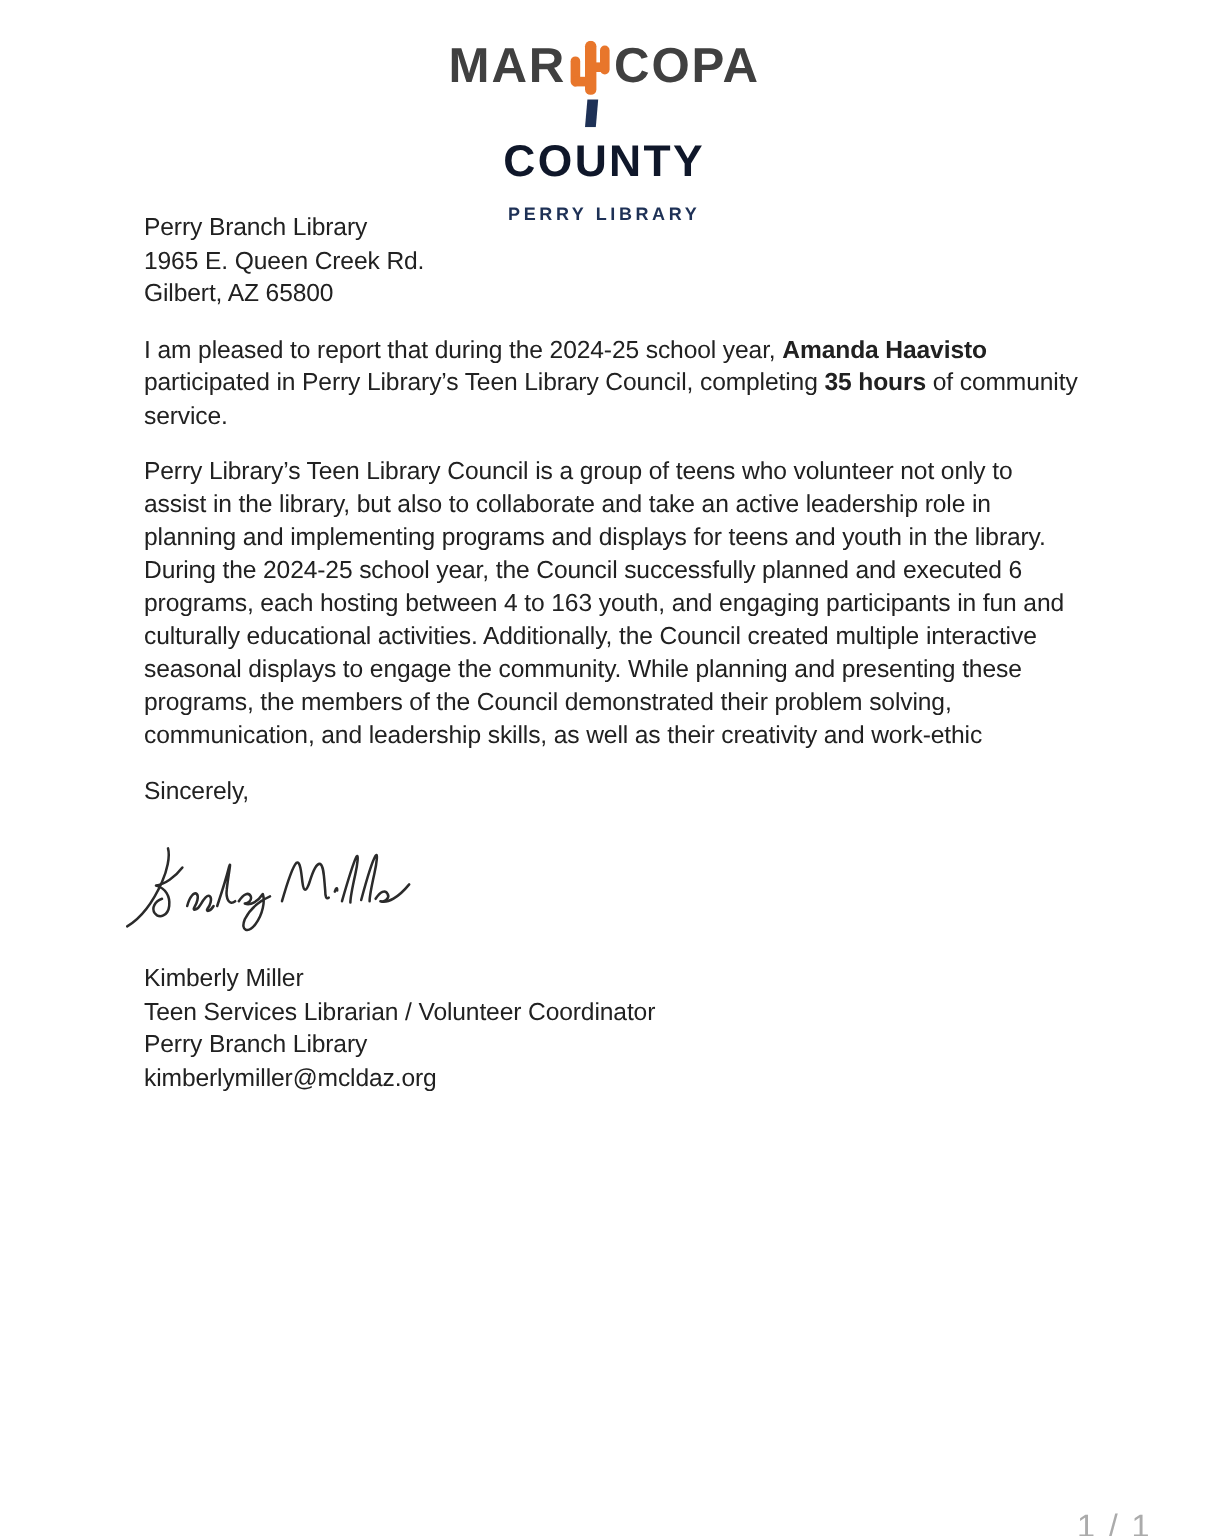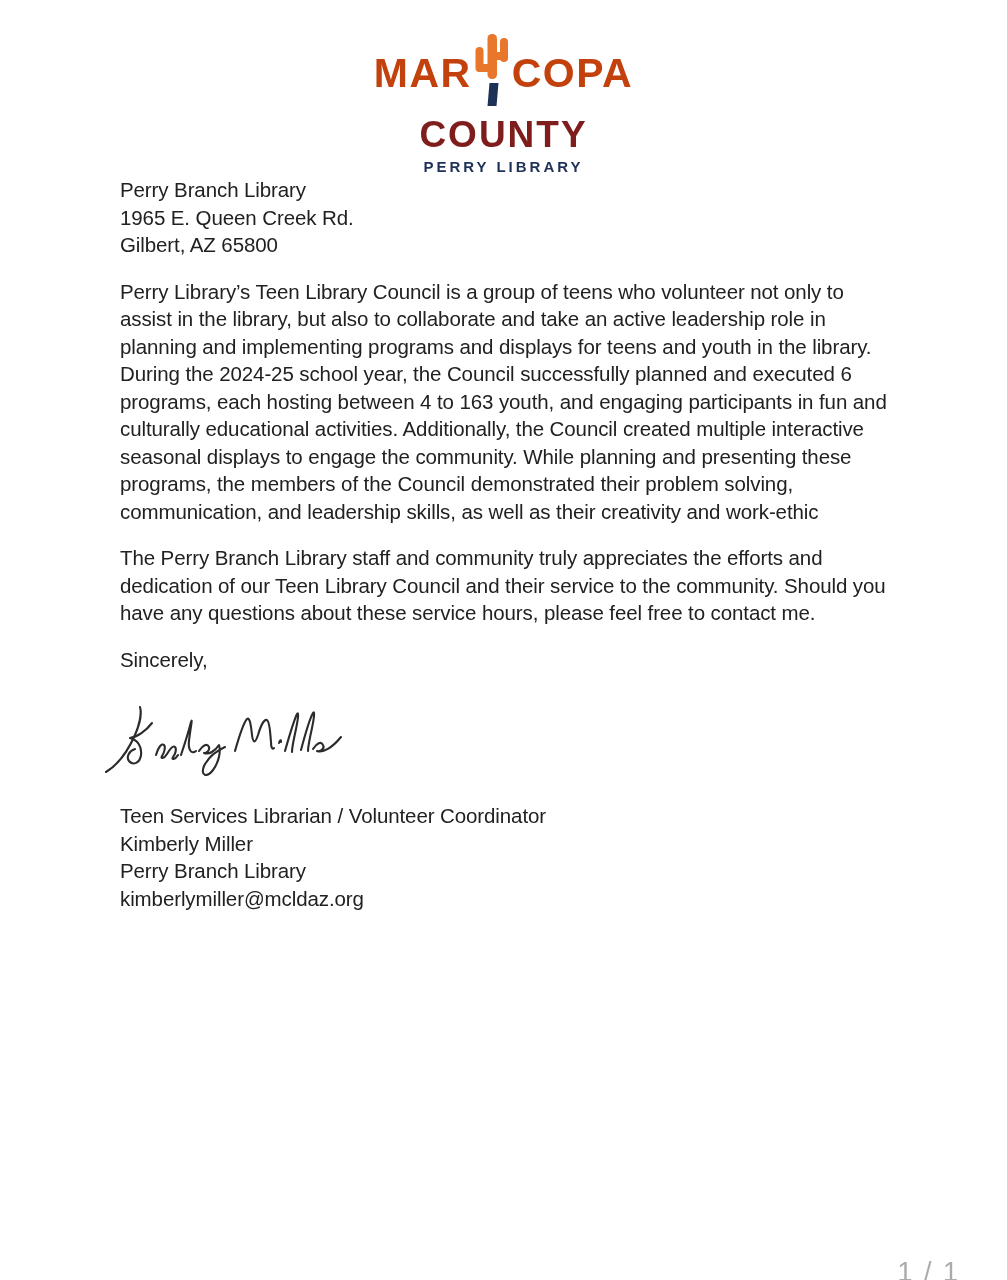--- a/index.html
+++ b/index.html
@@ -11,32 +11,32 @@
     overflow: hidden;
   }
   .page { position: relative; width: 1007px; height: 1280px; }
 
   
   .logo {
     position: absolute; top: 34px; left: 0; right: 0;
     text-align: center; user-select: none;
   }
   .logo-row1 {
-    display: flex; justify-content: center; align-items: center;
+    display: flex; justify-content: center; align-items: flex-start;
     font-weight: 700; font-size: 41px; letter-spacing: 1.5px;
-    color: #c2410c; line-height: 1;
+    color: #404040; line-height: 1;
   }
   .logo-cactus { margin: 0 3px 7px 3px; display: block; }
   .logo-row2 {
     font-weight: 700; font-size: 37px; letter-spacing: 2px;
-    color: #7f1d1d; line-height: 1; margin-top: 3px;
+    color: #0f172a; line-height: 1; margin-top: 3px;
   }
   .logo-row3 {
     font-weight: 700; font-size: 15px; letter-spacing: 3px;
-    color: #1e3156; line-height: 1; margin-top: 6px;
+    color: #1e3156; line-height: 1; margin-top: 18px;
   }
 
   
   .content {
     position: absolute; top: 176px; left: 120px; width: 778px;
     font-size: 20.5px; line-height: 27.5px; letter-spacing: -0.1px;
   }
   .sender-line { white-space: nowrap; }
   .block { margin: 0 0 19px 0; }
   .para  { margin: 0 0 19px 0; }
@@ -83,24 +83,24 @@
   <div class="content">
 
     <div class="block">
       <div class="sender-line">Perry Branch Library</div>
       <div class="sender-line">1965 E. Queen Creek Rd.</div>
       <div class="sender-line">Gilbert, AZ 65800</div>
     </div>
 
 
 
+    <p class="para"><span>I am pleased to report that during the 2024-25 school year, </span><strong>Amanda Haavisto</strong><span> participated in Perry Library’s Teen Library Council, completing </span><strong>35 hours</strong><span> of community service.</span></p>
 
     <p class="para">Perry Library’s Teen Library Council is a group of teens who volunteer not only to assist in the library, but also to collaborate and take an active leadership role in planning and implementing programs and displays for teens and youth in the library. During the 2024-25 school year, the Council successfully planned and executed 6 programs, each hosting between 4 to 163 youth, and engaging participants in fun and culturally educational activities. Additionally, the Council created multiple interactive seasonal displays to engage the community. While planning and presenting these programs, the members of the Council demonstrated their problem solving, communication, and leadership skills, as well as their creativity and work-ethic</p>
 
-    <p class="para">The Perry Branch Library staff and community truly appreciates the efforts and dedication of our Teen Library Council and their service to the community. Should you have any questions about these service hours, please feel free to contact me.</p>
 
     <p class="para">Sincerely,</p>
 
     <div class="signature-wrap">
       <svg width="250" height="96" viewBox="0 0 250 96" aria-hidden="true">
         <g fill="none" stroke="#2b2b2b" stroke-width="2.1" stroke-linecap="round" stroke-linejoin="round">
 
           <path d="M4,80 C14,74 25,61 33,43 C37,34 40,22 38,15"></path>
           <path d="M50,31 C44,39 35,45 28,46 C36,48 40,55 39,63 C38,71 31,74 27,69 C24,65 27,59 33,57"></path>
 
@@ -111,22 +111,22 @@
           <path d="M133,59 C137,45 142,30 145,27 C148,25 149,34 150,43 C151,51 153,52 156,43 C159,33 162,27 165,28 C168,30 168,40 169,50 C169,55 170,58 172,56"></path>
           <path d="M177,51 C178,48 179,47 179,50"></path>
           <path d="M183,59 C187,45 192,28 195,22 C197,19 196,28 194,37 C192,46 190,55 190,60"></path>
           <path d="M199,58 C203,43 208,26 211,21 C213,18 212,27 210,36 C208,45 206,54 206,59"></path>
           <path d="M211,57 C215,51 219,49 221,53 C223,56 219,60 215,59 C221,61 230,56 239,45"></path>
         </g>
       </svg>
     </div>
 
     <div>
+      <div class="signoff-line">Kimberly Miller</div>
       <div class="signoff-line">Teen Services Librarian / Volunteer Coordinator</div>
-      <div class="signoff-line">Kimberly Miller</div>
       <div class="signoff-line">Perry Branch Library</div>
       <div class="signoff-line">kimberlymiller@mcldaz.org</div>
     </div>
 
   </div>
 
   <div class="page-indicator">1 / 1</div>
 
 </div>
 

